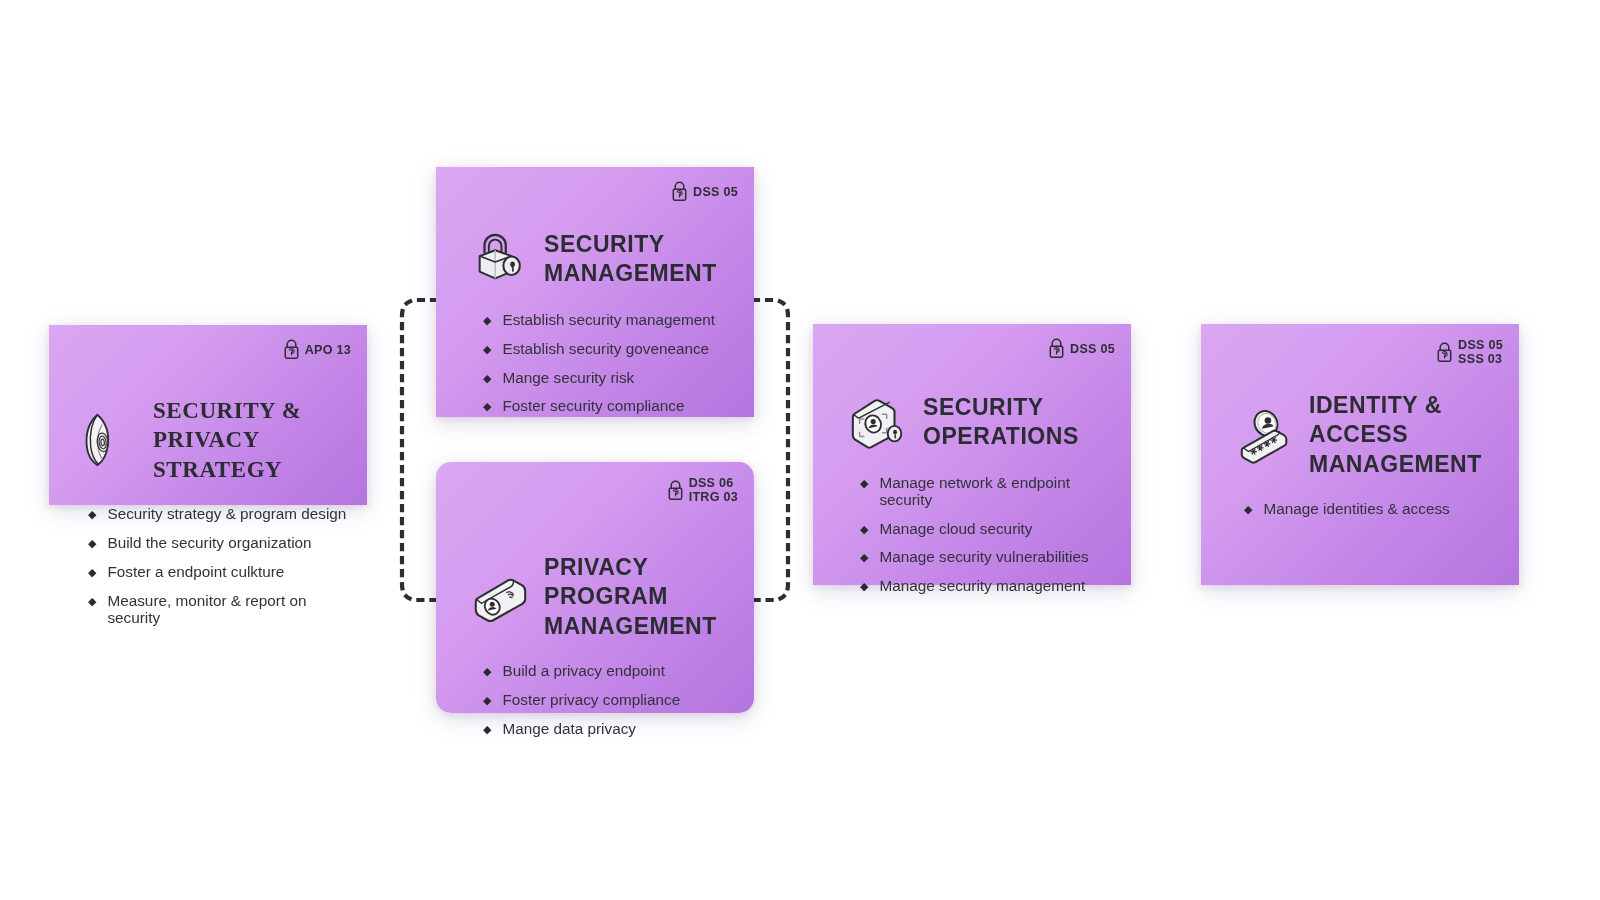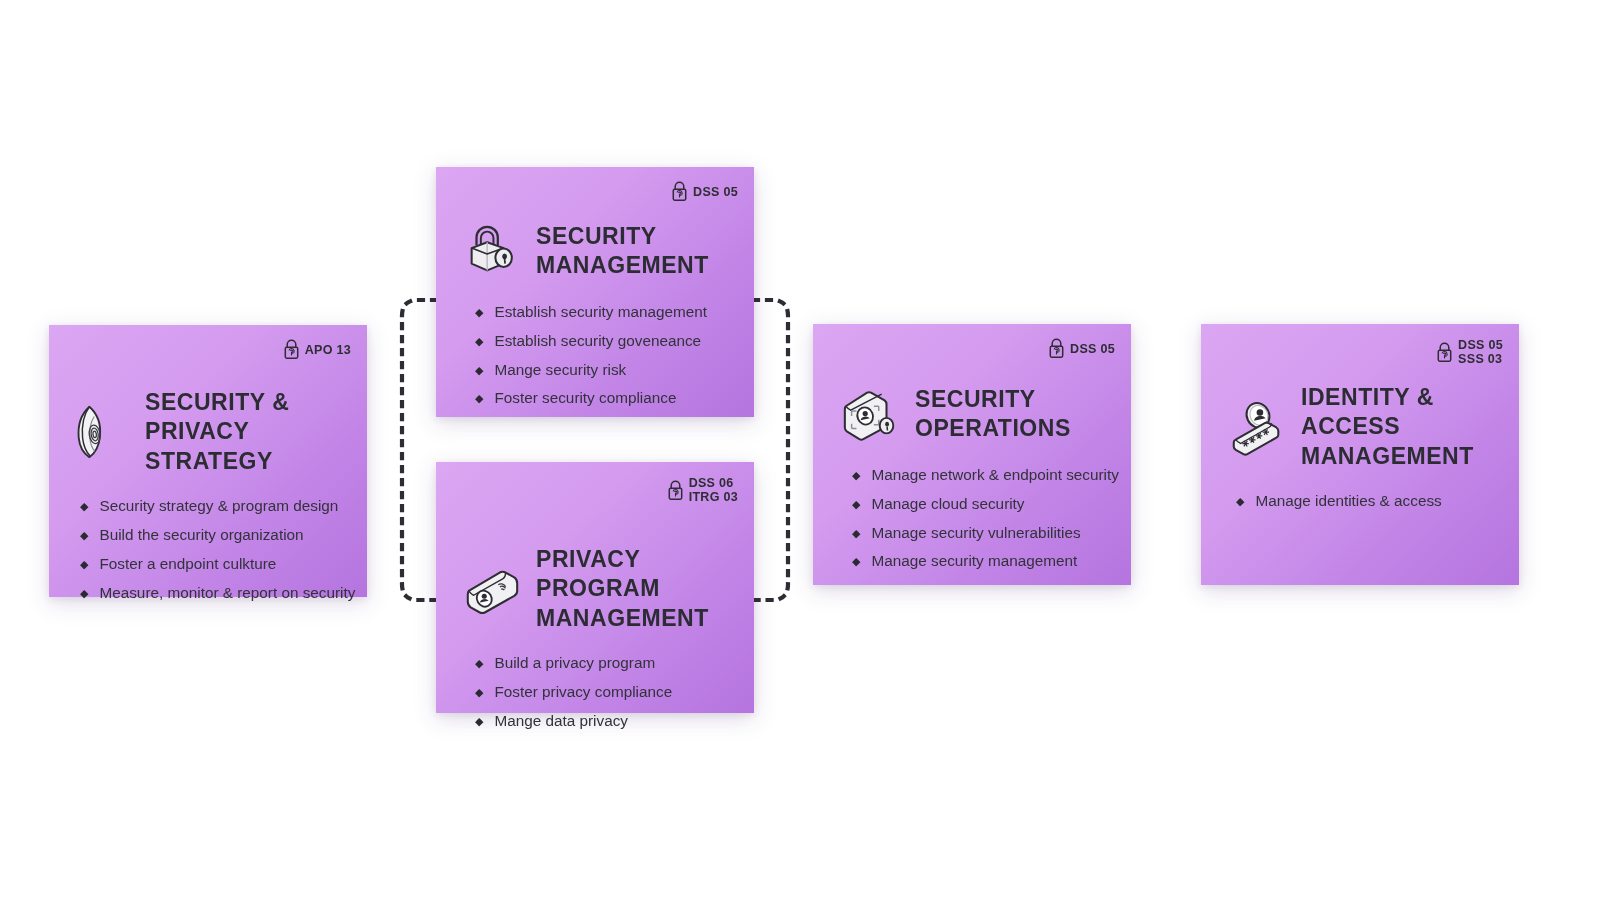--- a/index.html
+++ b/index.html
@@ -18,21 +18,21 @@
     height: 900px;
     background: #ffffff;
   }
 
   
   .card {
     position: absolute;
     background: linear-gradient(135deg, #dba6f2 0%, #d49bef 35%, #c285e7 70%, #b574df 100%);
     box-shadow: 0 6px 22px rgba(80, 40, 110, 0.17),
                 0 2px 7px rgba(80, 40, 110, 0.10);
-    padding: 3px;
+    padding: 11px;
     z-index: 5;
   }
 
   .card-badge {
     position: absolute;
     top: 14px; right: 16px;
     display: flex;
     align-items: center;
     gap: 5px;
     z-index: 3;
@@ -87,29 +87,29 @@
   .bullet {
     flex: 0 0 auto;
     font-size: 11px;
     color: #2a2a31;
     line-height: 1;
     position: relative;
     top: -1px;
   }
 
   
-  #card-strategy    { left: 49px;   top: 325px; width: 318px; height: 272px; }
-  #card-strategy .card-head  { margin: 60px 0 0 18px; }
+  #card-strategy    { left: 49px;   top: 325px; width: 318px; height: 180px; }
+  #card-strategy .card-head  { margin: 60px 0 0 18px; font-family: Liberation Serif, serif; }
   #card-strategy .card-list  { margin: 22px 0 0 28px; }
 
   #card-secmgmt     { left: 436px;  top: 167px; width: 318px; height: 250px; }
   #card-secmgmt .card-head   { margin: 50px 0 0 22px; }
   #card-secmgmt .card-list   { margin: 22px 0 0 36px; }
 
-  #card-privacy     { left: 436px;  top: 462px; width: 318px; height: 251px; }
+  #card-privacy     { left: 436px;  top: 462px; width: 318px; height: 251px; border-radius: 15px; }
   #card-privacy .card-head   { margin: 80px 0 0 22px; }
   #card-privacy .card-list   { margin: 22px 0 0 36px; }
 
   #card-secops      { left: 813px;  top: 324px; width: 318px; height: 261px; }
   #card-secops .card-head    { margin: 56px 0 0 24px; }
   #card-secops .card-list    { margin: 22px 0 0 36px; }
 
   #card-iam         { left: 1201px; top: 324px; width: 318px; height: 261px; }
   #card-iam .card-head       { margin: 56px 0 0 22px; }
   #card-iam .card-list       { margin: 22px 0 0 32px; }
@@ -281,21 +281,21 @@
         <path d="M41 29 a3.5 5 0 0 1 4.5 3.5" fill="none" stroke="#3a3a42" stroke-width="1.4" transform="rotate(-26 43 31)"></path>
         <path d="M42 32 a2 3 0 0 1 2.5 2" fill="none" stroke="#3a3a42" stroke-width="1.4" transform="rotate(-26 43 33)"></path>
       </svg>
       <div class="card-title">PRIVACY PROGRAM
 MANAGEMENT</div>
     </div>
 
     <ul class="card-list">
       <li>
           <span class="bullet">◆</span>
-          <span>Build a privacy program</span>
+          <span>Build a privacy endpoint</span>
         </li>
       <li>
           <span class="bullet">◆</span>
           <span>Foster privacy compliance</span>
         </li>
       <li>
           <span class="bullet">◆</span>
           <span>Mange data privacy</span>
         </li>
     </ul>

